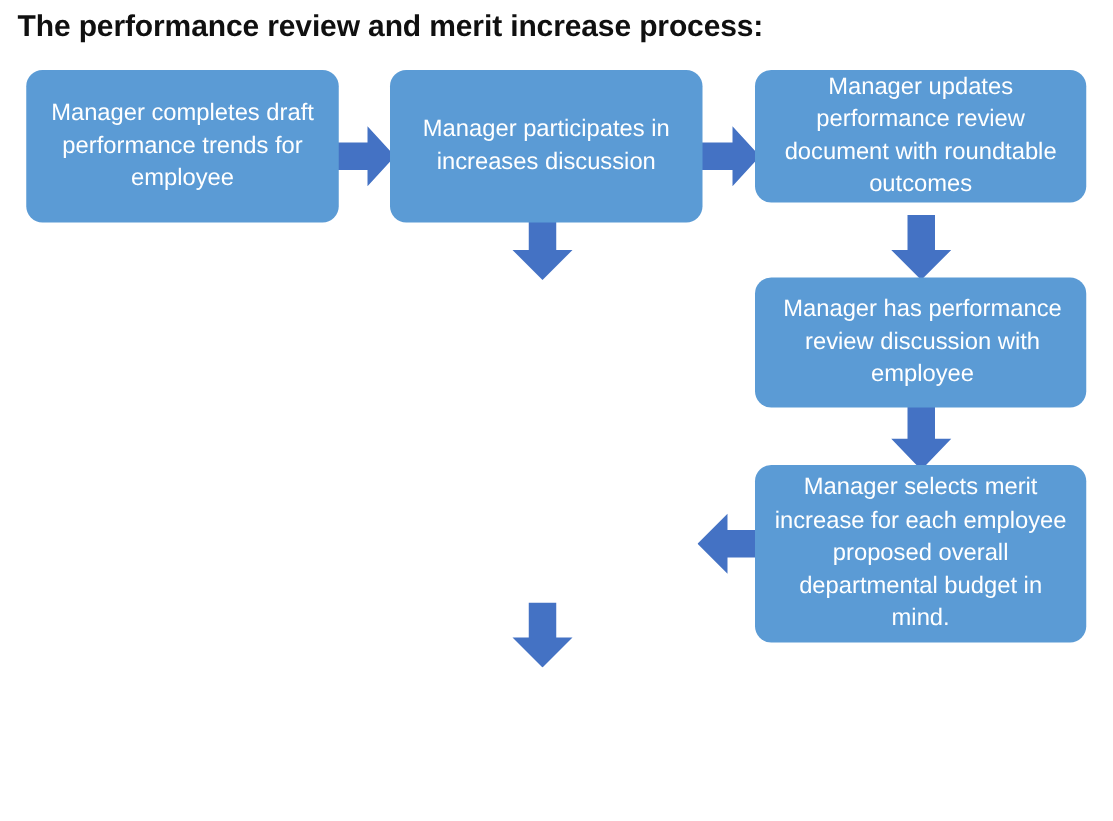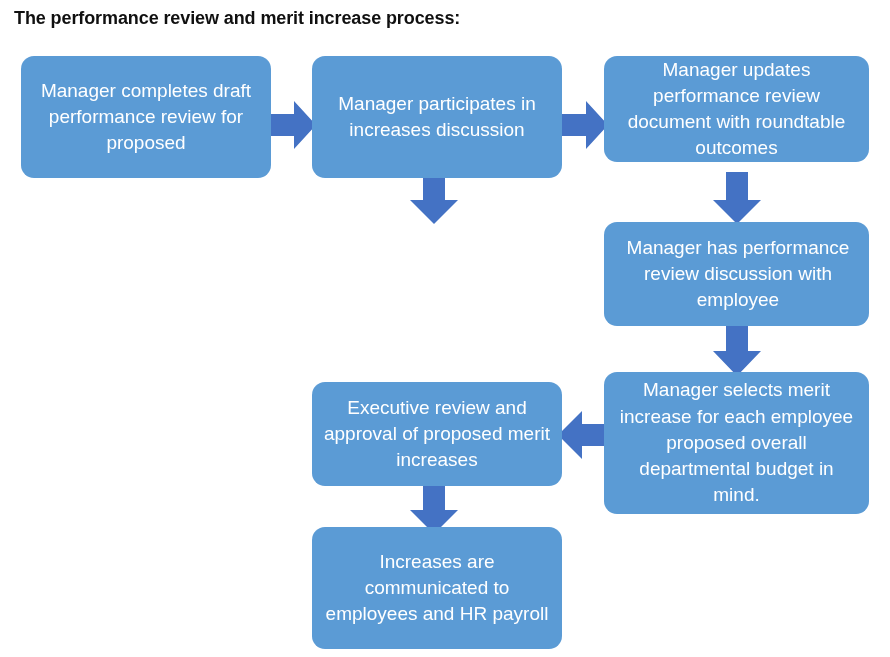--- a/index.html
+++ b/index.html
@@ -16,21 +16,21 @@
     height: 657px;
     background: #ffffff;
     overflow: hidden;
   }
 
   
   #diagram-title {
     position: absolute;
     left: 14px;
     top: 8px;
-    font-size: 18px;
+    font-size: 24px;
     font-weight: bold;
     color: #101010;
     letter-spacing: -0.1px;
     white-space: nowrap;
   }
 
   
   .node {
     position: absolute;
     box-sizing: border-box;
@@ -59,47 +59,41 @@
   .arrow svg { display: block; }
 </style>
 </head>
 <body>
 
 <div id="page">
 
   <div id="diagram-title">The performance review and merit increase process:</div>
 
   <div class="node" style="left:21px; top:56px; width:250px; height:122px;">
-    <span class="node-text">Manager completes draft performance review for proposed</span>
+    <span class="node-text">Manager completes draft performance trends for employee</span>
   </div>
 
   <div class="node" style="left:312px; top:56px; width:250px; height:122px;">
     <span class="node-text">Manager participates in increases discussion</span>
   </div>
 
   <div class="node" style="left:604px; top:56px; width:265px; height:106px;">
     <span class="node-text">Manager updates performance review document with roundtable outcomes</span>
   </div>
 
 
   <div class="node" style="left:604px; top:222px; width:265px; height:104px;padding-left:13px;">
     <span class="node-text">Manager has performance review discussion with employee</span>
   </div>
 
   <div class="node" style="left:604px; top:372px; width:265px; height:142px;">
     <span class="node-text">Manager selects merit increase for each employee proposed overall departmental budget in mind.</span>
   </div>
 
-  <div class="node" style="left:312px; top:382px; width:250px; height:104px;">
-    <span class="node-text">Executive review and approval of proposed merit increases</span>
-  </div>
 
-  <div class="node" style="left:312px; top:527px; width:250px; height:122px;">
-    <span class="node-text">Increases are communicated to employees and HR payroll</span>
-  </div>
 
   <div class="arrow" style="left:268px; top:97px; width:48px; height:56px;">
     <svg width="48" height="56" viewBox="0 0 48 56" aria-hidden="true">
       <polygon points="0,17 26,17 26,4 48,28 26,52 26,39 0,39" fill="#4472C4"></polygon>
     </svg>
   </div>
 
   <div class="arrow" style="left:560px; top:97px; width:48px; height:56px;">
     <svg width="48" height="56" viewBox="0 0 48 56" aria-hidden="true">
       <polygon points="0,17 26,17 26,4 48,28 26,52 26,39 0,39" fill="#4472C4"></polygon>

